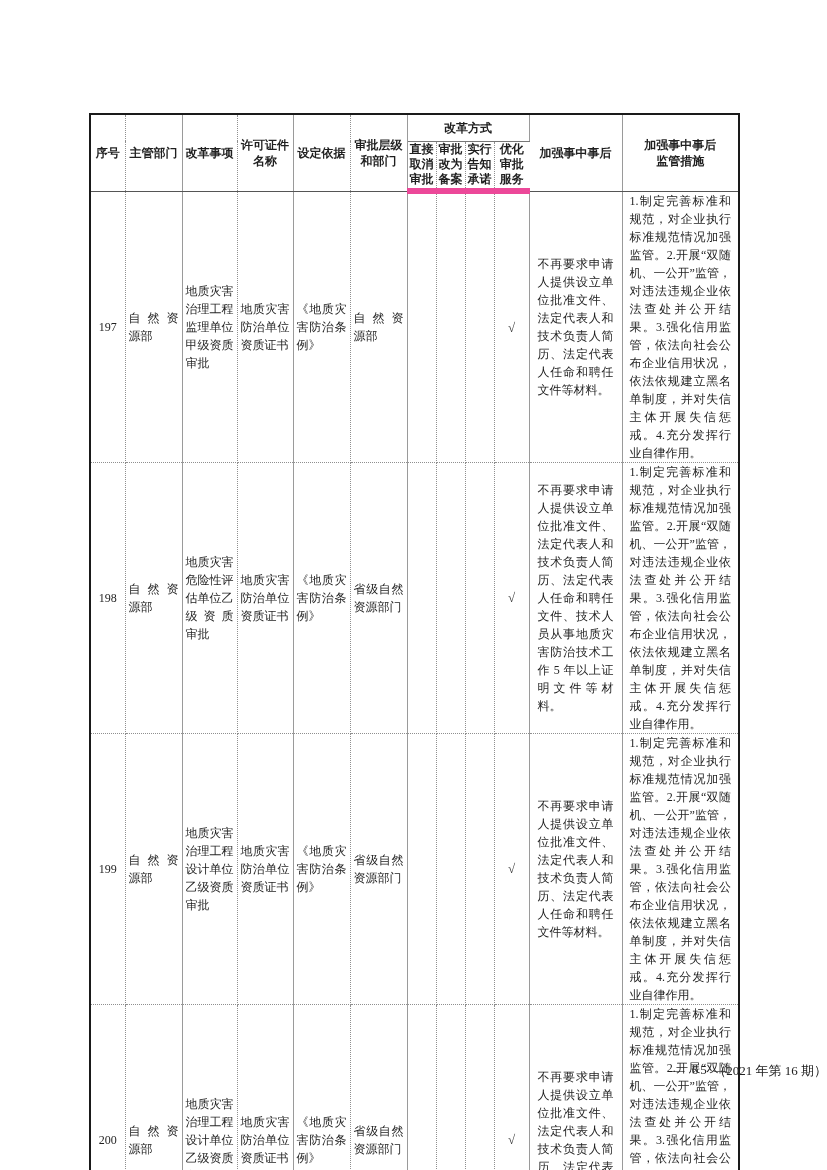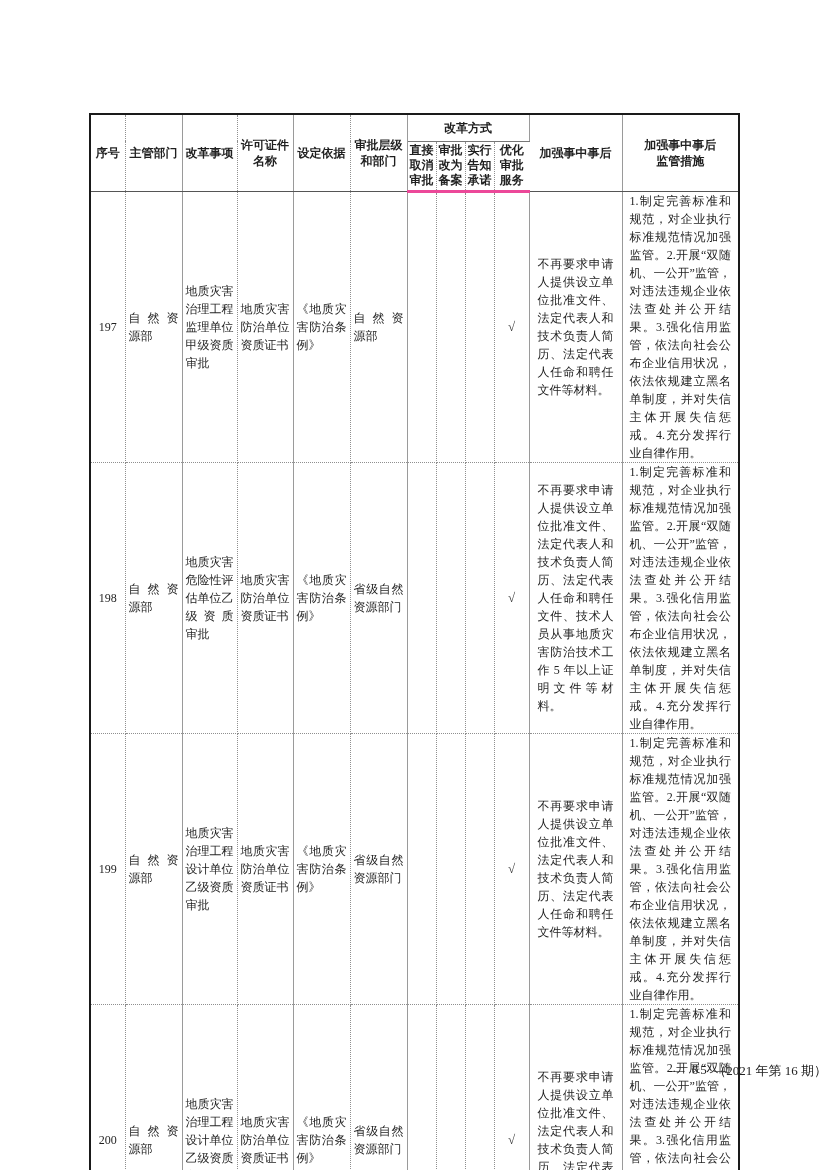--- a/index.html
+++ b/index.html
@@ -36,21 +36,21 @@
     text-align:center;
     vertical-align:middle;
     white-space:pre-line;
     border-bottom:1px solid #555;
   }
   #doc-table thead tr.group-row th{height:27px;}
   #doc-table thead tr.sub-row th{
     height:50px;
     line-height:15px;
     padding:0 1px;
-    border-bottom:3px solid #ec4899;
+    border-bottom:6px solid #ec4899;
   }
   #doc-table thead th.group-cell{border-bottom:1px solid #777;margin-top:31px;}
   
   #doc-table tbody td{
     font-size:12px;
     line-height:18px;
     vertical-align:middle;
     text-align:justify;
     text-align-last:left;
     border-bottom:1px dotted #8f8f8f;

